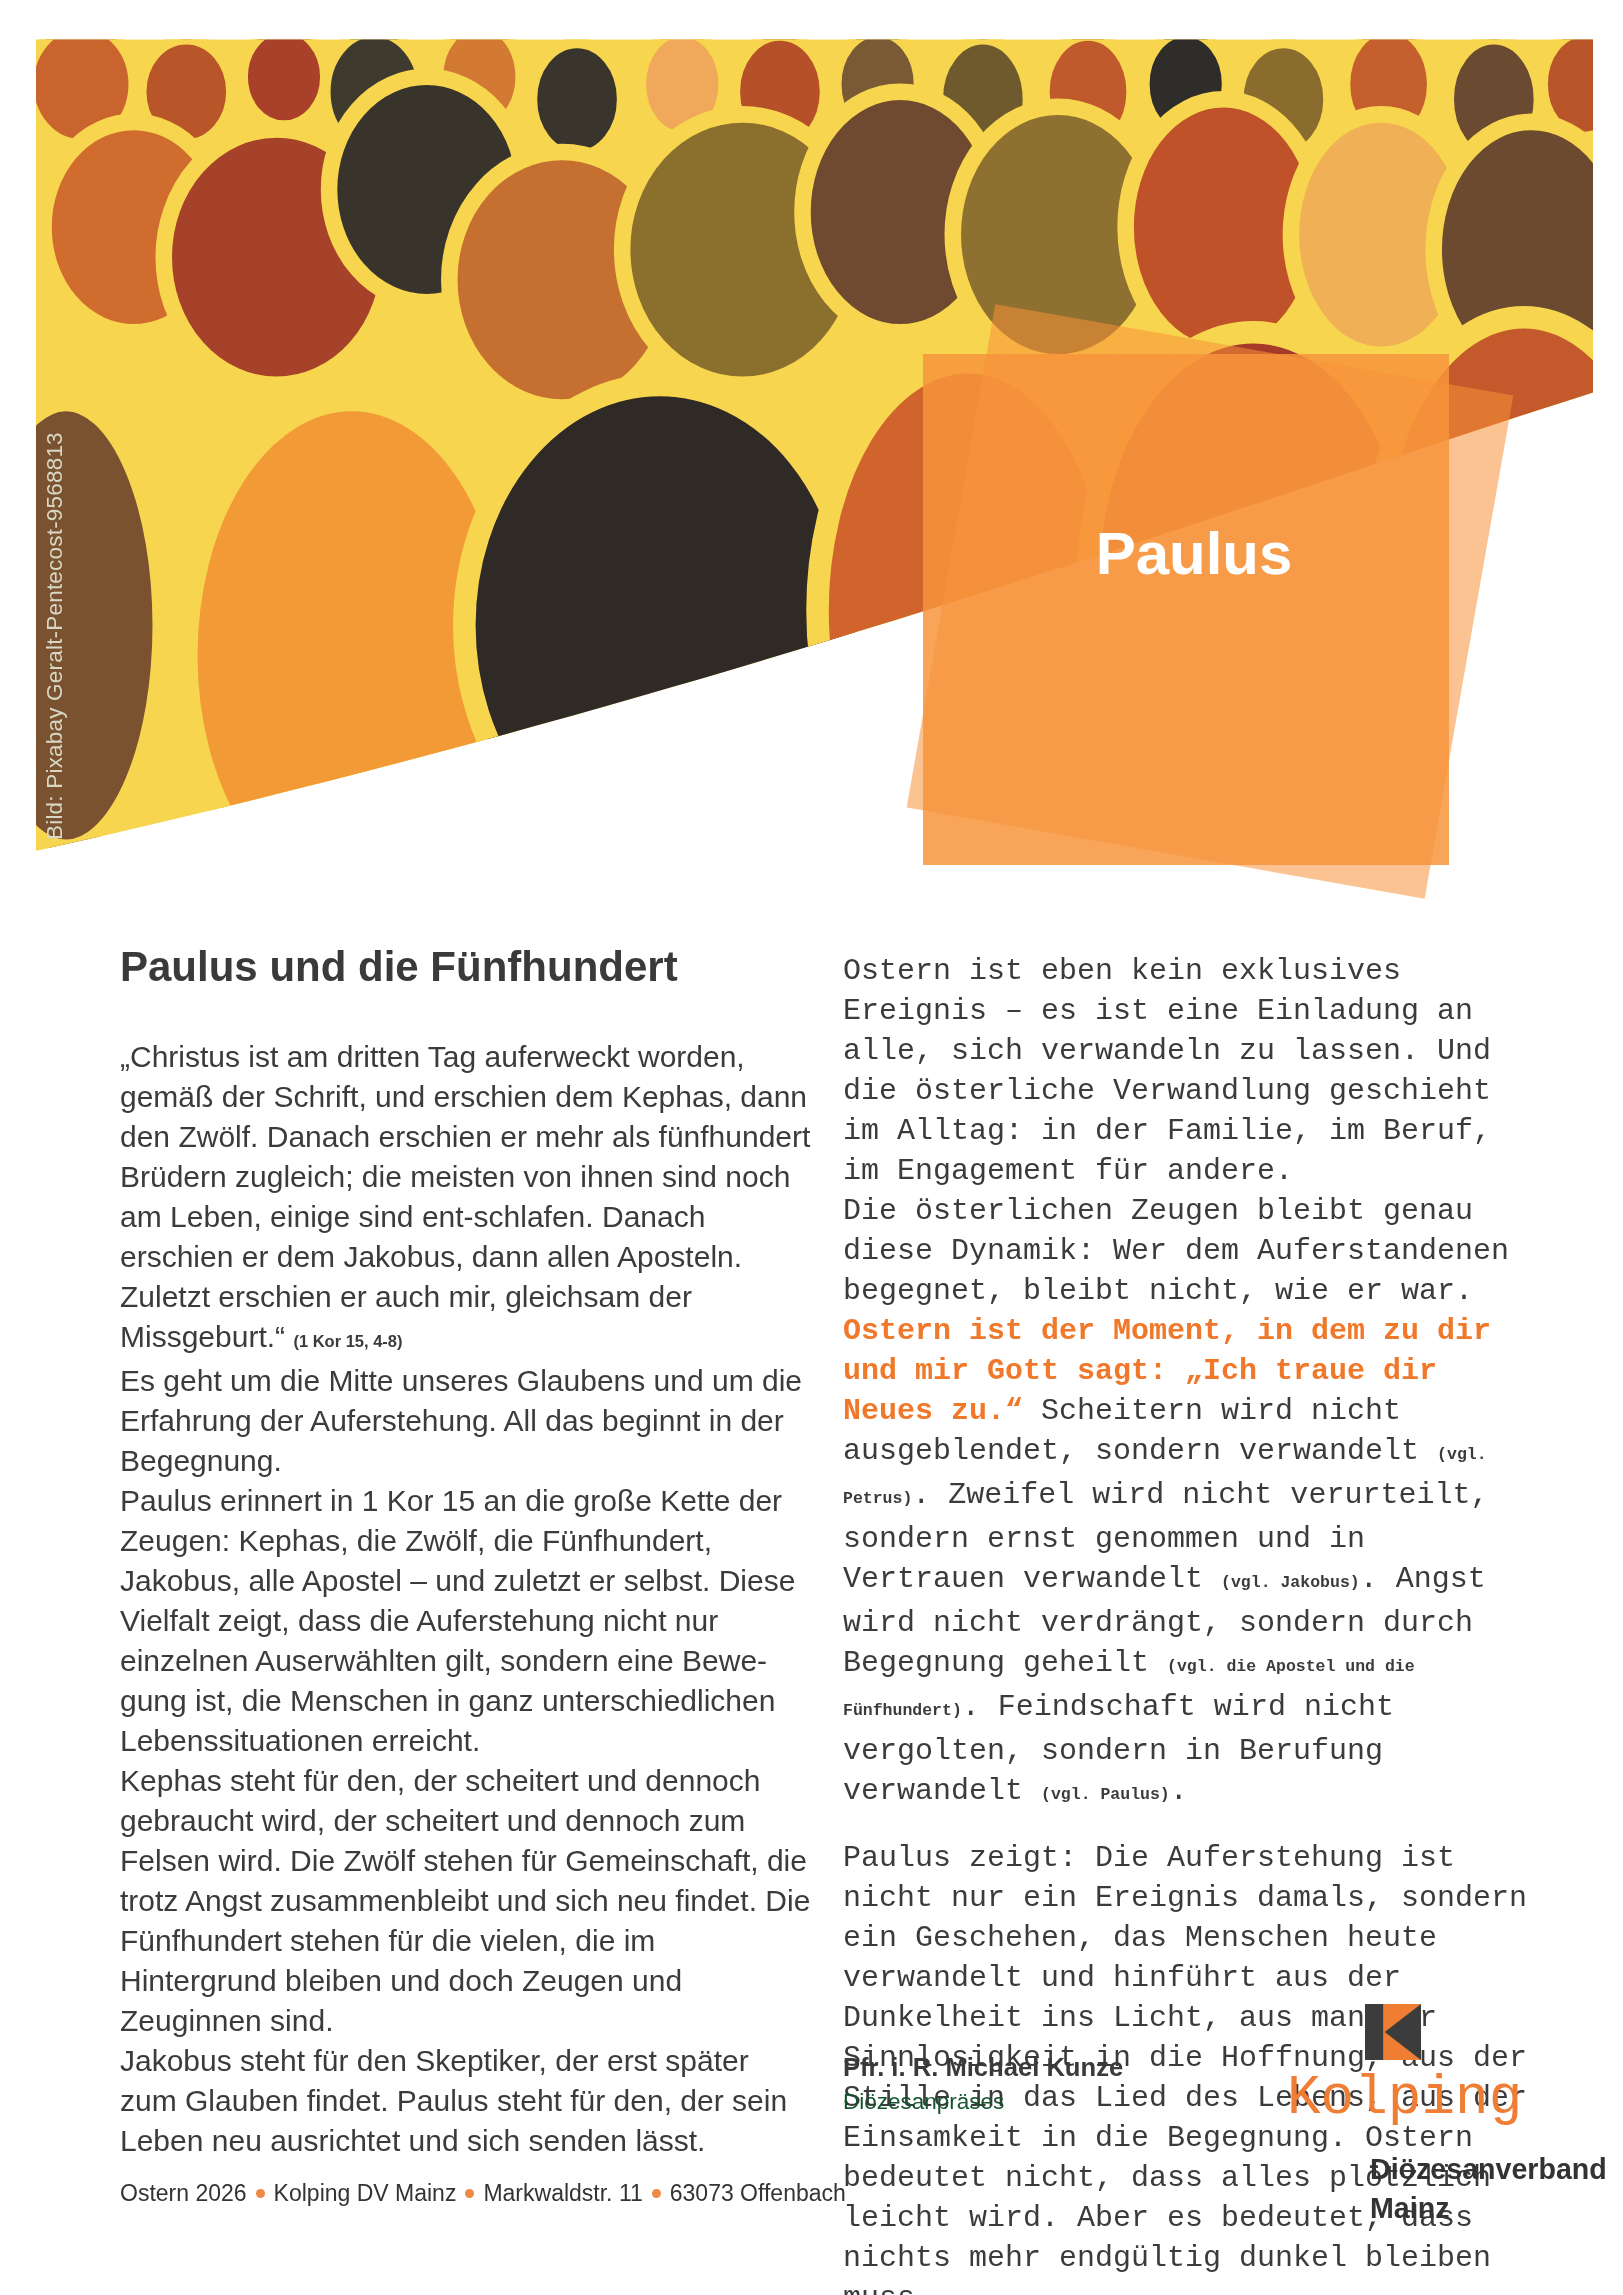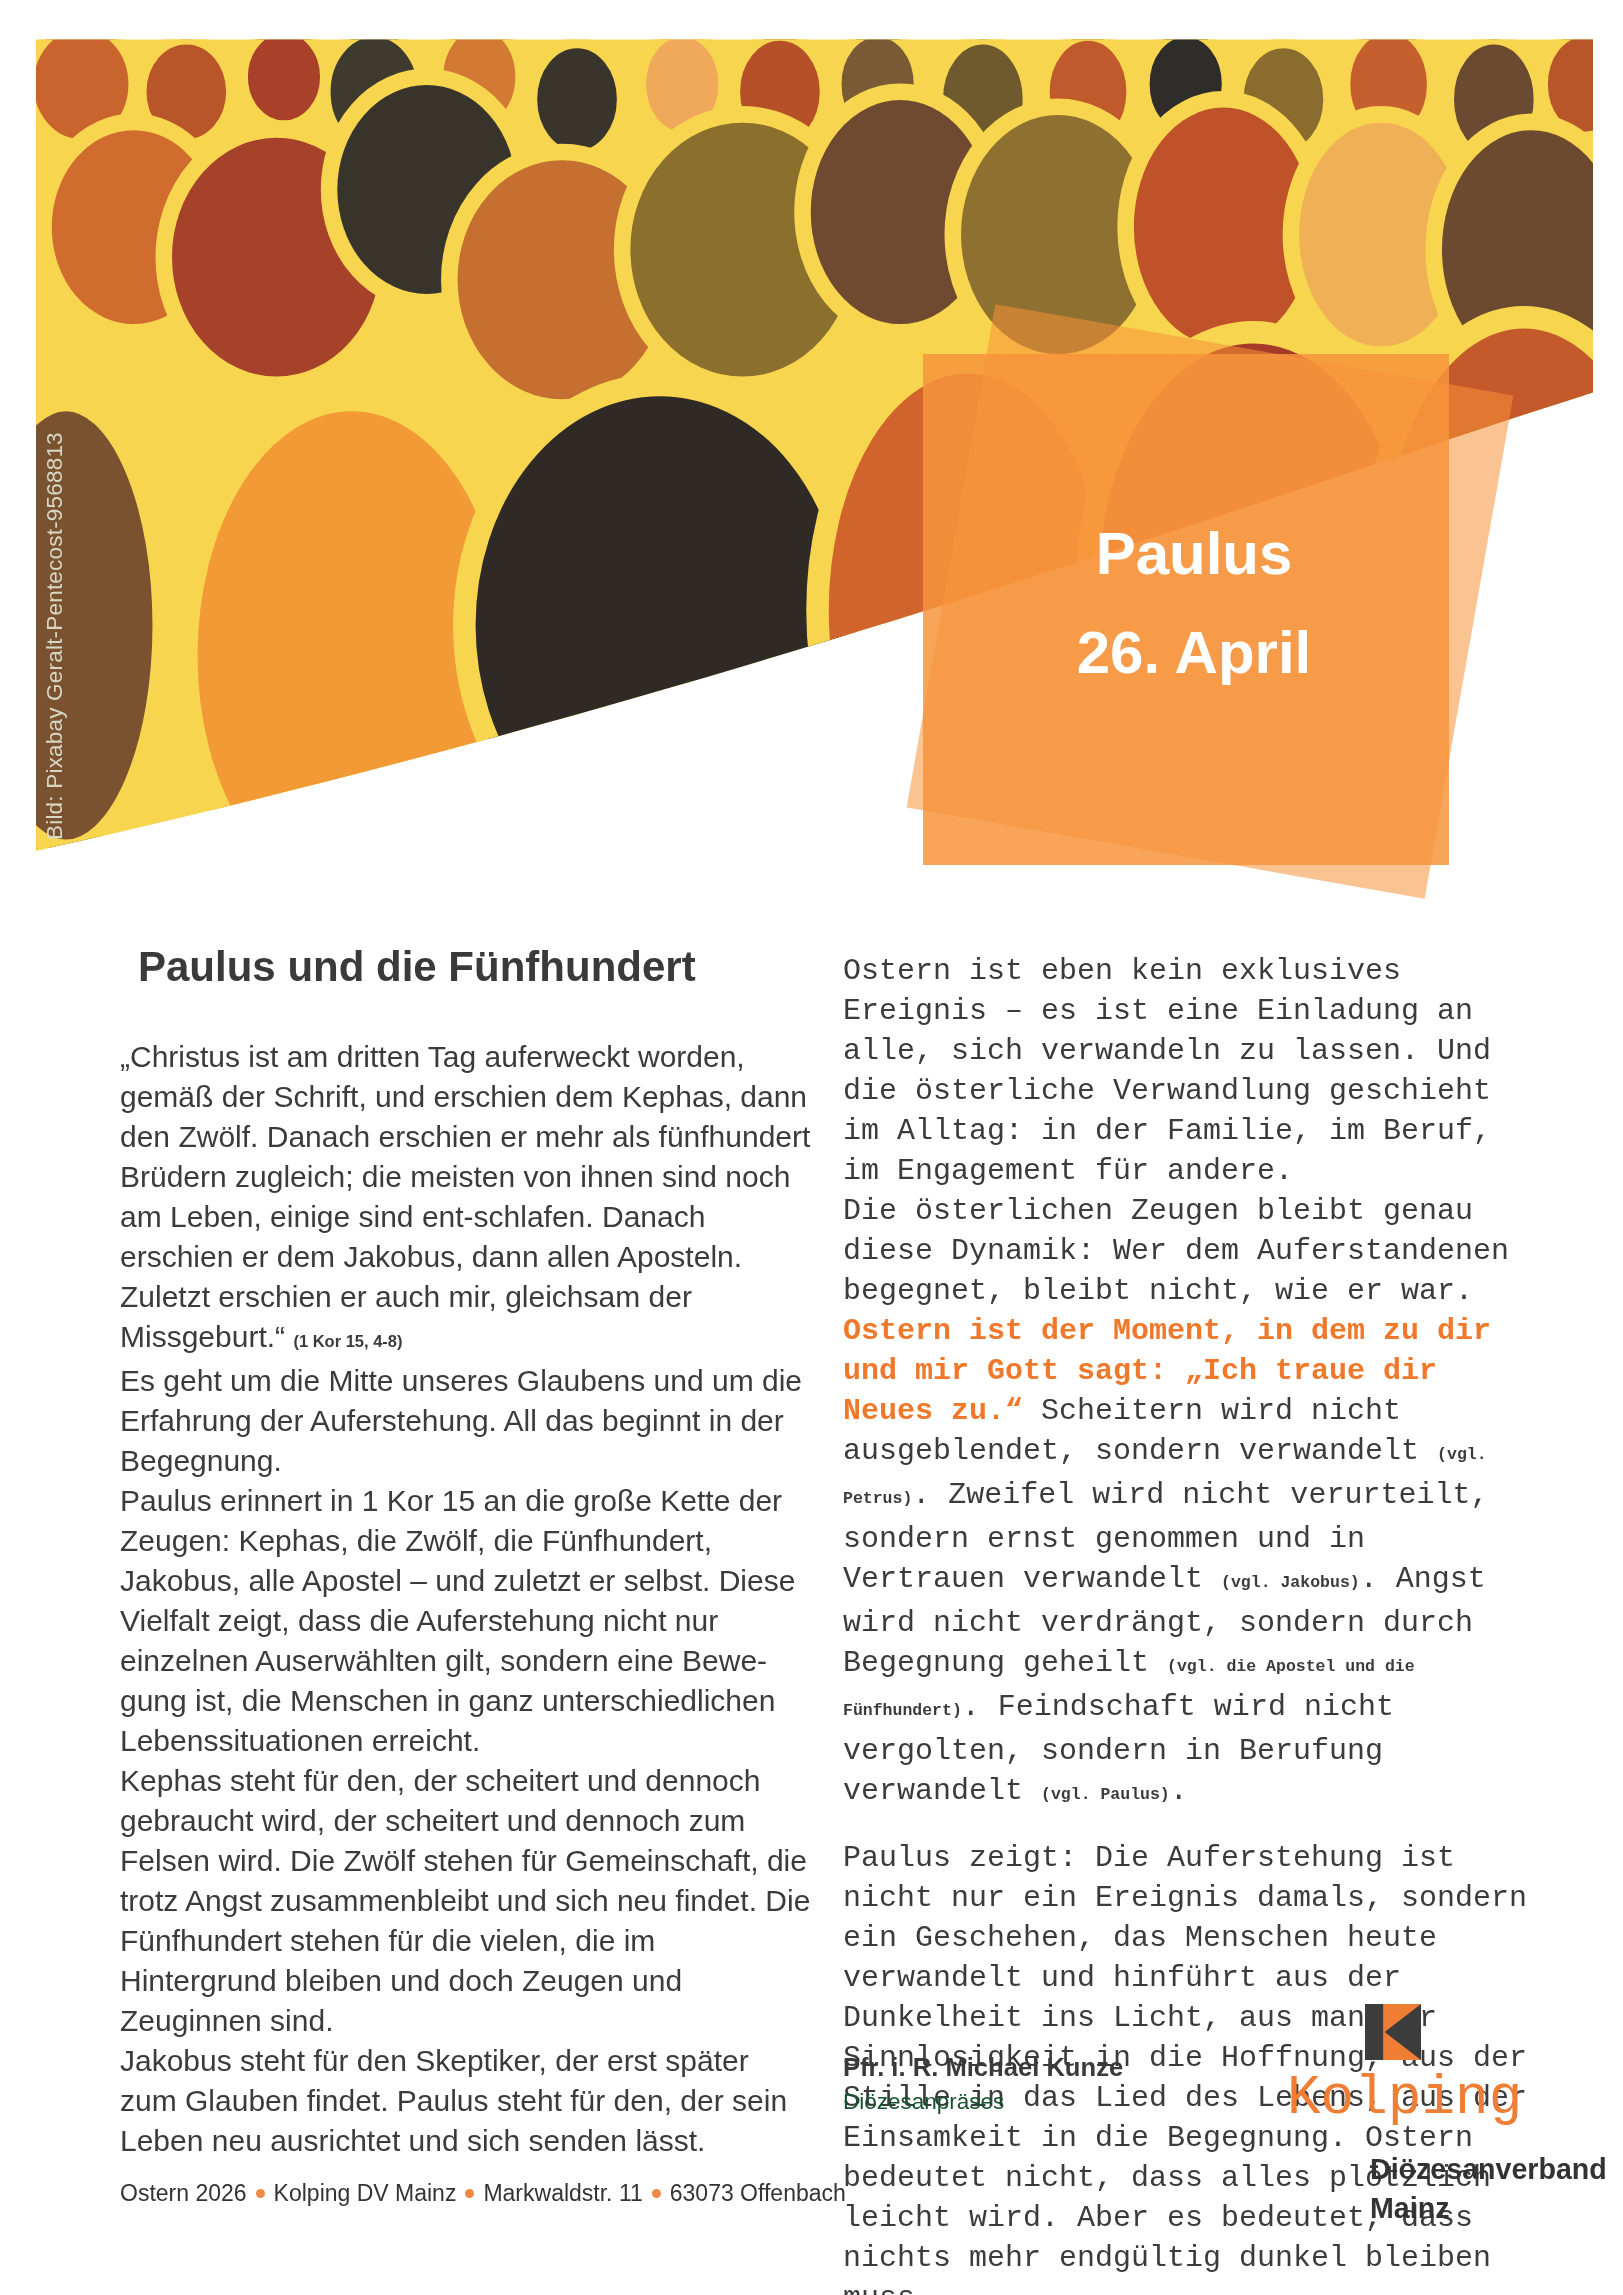--- a/index.html
+++ b/index.html
@@ -13,21 +13,21 @@
   .date-card { position: absolute; left: 923px; top: 331px; width: 541px; height: 541px; }
   .date-card .sheet1 { position: absolute; left: 24px; top: 15px; width: 526px; height: 511px; background: rgba(247,145,55,0.55); transform: rotate(10deg); }
   .date-card .sheet2 { position: absolute; left: 0; top: 22.5px; width: 526px; height: 511px; background: rgba(247,148,60,0.85); }
   .date-title { position: absolute; left: 931px; top: 504px; width: 526px; text-align: center; color: #ffffff; font-weight: bold; font-size: 60px; line-height: 99px; }
 
   
   .col { position: absolute; font-size: 30px; line-height: 40px; color: #3b3b3b; }
   .col p { margin: 0; }
   .col-left { left: 120px; top: 940px; width: 692px; }
   .col-right { left: 843px; top: 951px; width: 692px; font-family: Liberation Mono, monospace; }
-  .h1 { font-size: 42px; font-weight: bold; color: #3a3a3a; line-height: 53px; margin: 0 0 44px 18px; }
+  .h1 { font-size: 42px; font-weight: bold; color: #3a3a3a; line-height: 53px; margin: 0 0 44px 0; }
   .ref { font-size: 16.5px; font-weight: bold; }
   .accent { color: #f0782a; font-weight: bold; }
   .gap { height: 22.5px; }
 
   .sig { position: absolute; left: 843px; top: 2050px; }
   .sig-name { font-size: 25.6px; font-weight: bold; color: #3a3a3a; line-height: 35px; }
   .sig-role { font-size: 22.5px; color: #14532d; line-height: 33px; }
 
   
   .logo-mark { position: absolute; left: 1365px; top: 2004px; width: 56px; height: 56px; }
@@ -94,21 +94,20 @@
   </svg>
 </div>
 <div class="credit">Bild: Pixabay Geralt-Pentecost-9568813</div>
 
 <div class="date-card">
   <div class="sheet1"></div>
   <div class="sheet2"></div>
 </div>
 <div class="date-title">
   <div>Paulus</div>
-  <div>26. April</div>
 </div>
 
 <div class="col col-left">
   <h1 class="h1">Paulus und die Fünfhundert</h1>
   <p><span>„Christus ist am dritten Tag auferweckt worden, gemäß der Schrift, und erschien dem Kephas, dann den Zwölf. Danach erschien er mehr als fünfhundert Brüdern zugleich; die meisten von ihnen sind noch am Leben, einige sind ent-schlafen. Danach erschien er dem Jakobus, dann allen Aposteln. Zuletzt erschien er auch mir, gleichsam der Missgeburt.“</span> <span class="ref">(1 Kor 15, 4-8)</span></p>
   <p>Es geht um die Mitte unseres Glaubens und um die Erfahrung der Auferstehung. All das beginnt in der Begegnung.</p>
   <p>Paulus erinnert in 1 Kor 15 an die große Kette der Zeugen: Kephas, die Zwölf, die Fünfhundert, Jakobus, alle Apostel – und zuletzt er selbst. Diese Vielfalt zeigt, dass die Auferstehung nicht nur einzelnen Auserwählten gilt, sondern eine Bewe-gung ist, die Menschen in ganz unterschiedlichen Lebenssituationen erreicht.</p>
   <p>Kephas steht für den, der scheitert und dennoch gebraucht wird, der scheitert und dennoch zum Felsen wird. Die Zwölf stehen für Gemeinschaft, die trotz Angst zusammenbleibt und sich neu findet. Die Fünfhundert stehen für die vielen, die im Hintergrund bleiben und doch Zeugen und Zeuginnen sind.</p>
   <p>Jakobus steht für den Skeptiker, der erst später zum Glauben findet. Paulus steht für den, der sein Leben neu ausrichtet und sich senden lässt.</p>
 </div>

